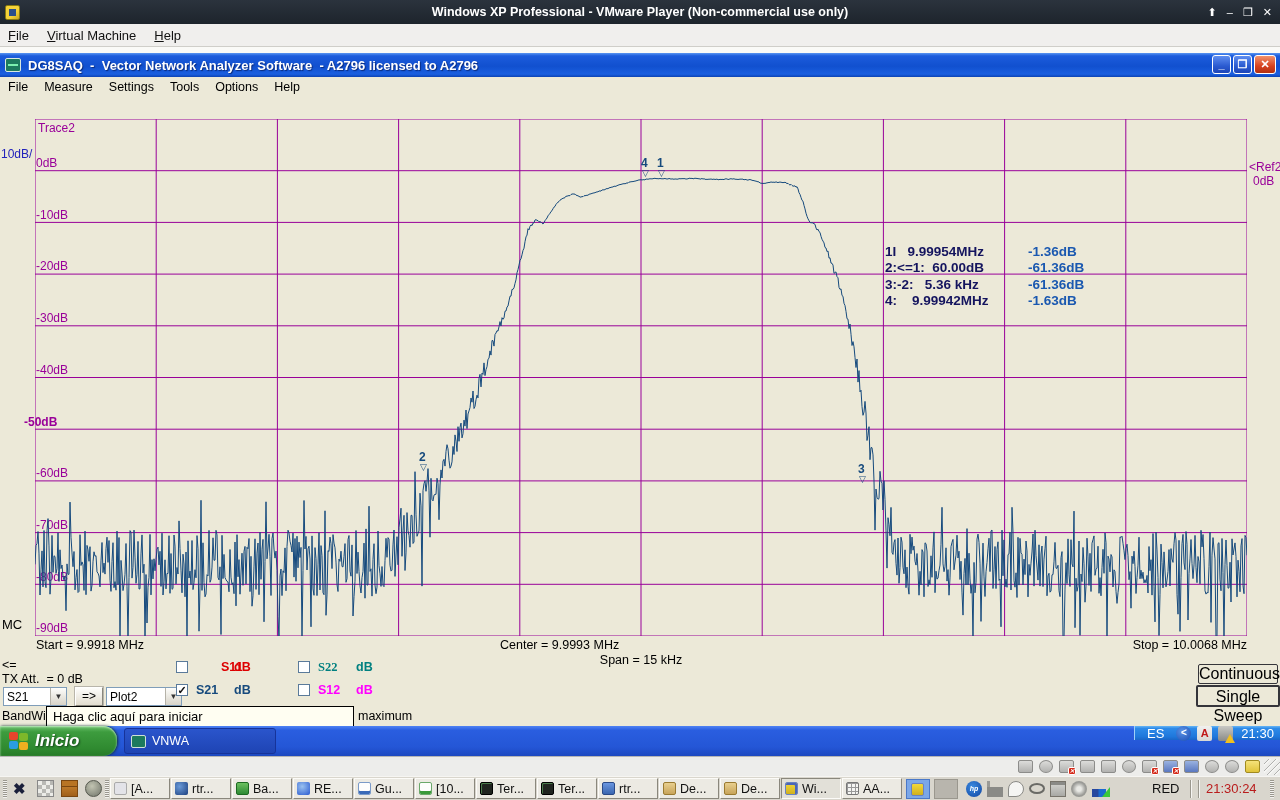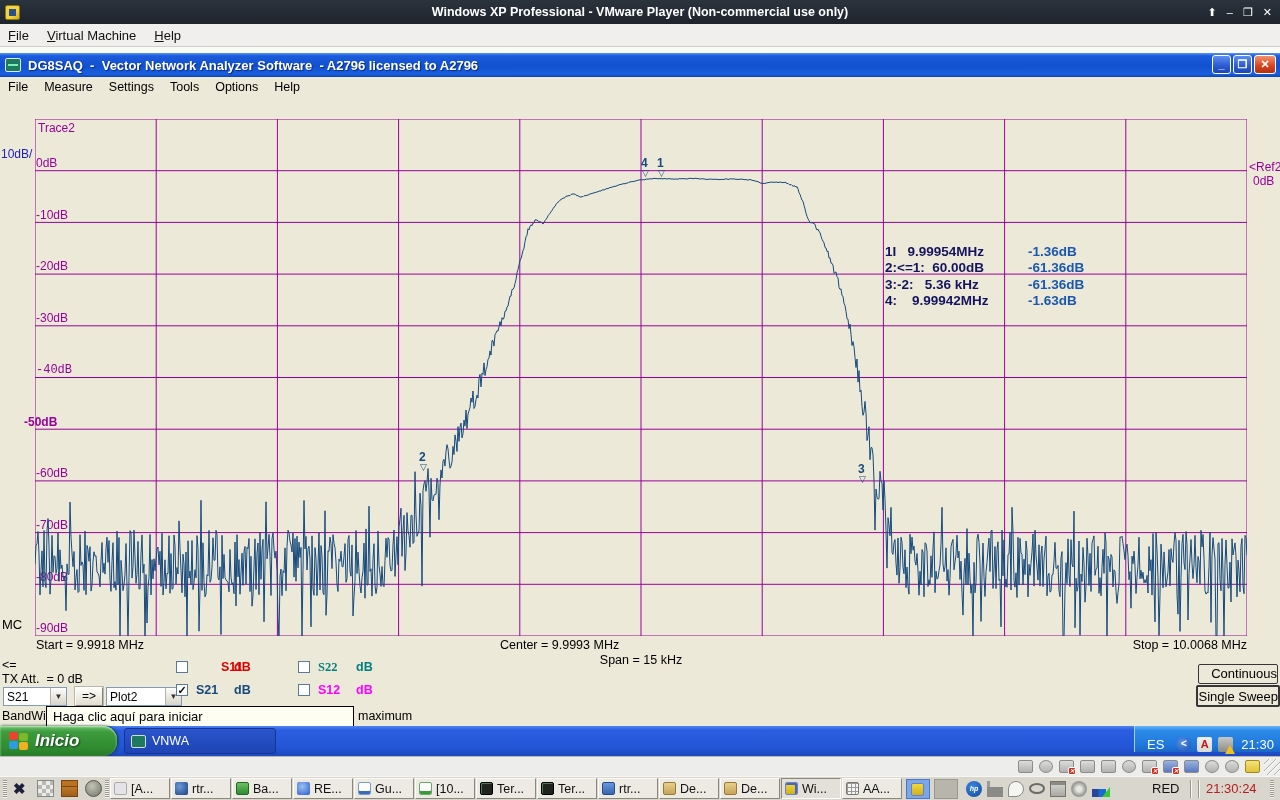--- a/index.html
+++ b/index.html
@@ -36,34 +36,34 @@
   .mkr-num{position:absolute;color:#164a7d;font-size:12px;font-weight:bold}
   .mkr-tri{position:absolute;color:#164a7d;font-size:9px}
   .ro-row{position:absolute;font-weight:bold;font-size:13.5px;white-space:pre}
   .ro-l{color:#14145e}
   .ro-v{color:#1a58b0}
 
   
   .combo{position:absolute;height:19px;background:#fff;border:1px solid #7f9db9;display:flex;align-items:center;font-size:12px}
   .combo .cv{flex:1;padding-left:3px}
   .combo .arrow{width:16px;height:100%;background:linear-gradient(#fdfdfb,#d8d4c8);border-left:1px solid #b5b2a8;text-align:center;font-size:8px;line-height:17px;color:#333}
-  .pushbtn{position:absolute;background:#ece9d8;border:1px solid #35353a;text-align:right;font-size:13px;color:#000}
+  .pushbtn{position:absolute;background:#ece9d8;border:1px solid #35353a;text-align:center;font-size:16px;color:#000}
   .bevelbtn{position:absolute;background:linear-gradient(#fdfdfb,#e2ddcf);border:1px solid;border-color:#fff #8a887e #8a887e #fff;box-shadow:0 0 0 1px #b8b5aa;text-align:center;font-size:12px}
   .chk{position:absolute;width:12px;height:12px;background:#fff;border:1px solid #5a7a9a;font-size:11px;line-height:11px;text-align:center;color:#111;font-weight:bold}
   .chklab{position:absolute;font-size:12.5px;font-weight:bold;white-space:pre}
   #tooltip{left:46px;top:706px;width:308px;height:21px;background:#fffef2;border:1px solid #000;font-size:13px;color:#000;line-height:19px;padding-left:6px}
 
   
   #xp-taskbar{left:0;top:726px;width:1280px;height:30px;background:linear-gradient(#4f83f4 0%,#2a5ee0 14%,#2456d6 70%,#1c48c0 100%)}
   #xp-start{position:absolute;left:0;top:0;width:117px;height:30px;border-radius:0 14px 14px 0;background:linear-gradient(#6cc26c 0%,#3d9c3e 20%,#2f8a30 75%,#267a28 100%);box-shadow:inset 0 1px 2px #bfe8bf,1px 0 3px #133;display:flex;align-items:center;color:#fff;font-weight:bold;font-style:italic;font-size:17px;text-shadow:1px 1px 2px #14401a}
   #xp-flag{width:20px;height:18px;margin:0 6px 0 9px;position:relative}
   #xp-flag i{position:absolute;width:9px;height:8px;border-radius:2px}
   #xp-task{position:absolute;left:124px;top:2px;width:152px;height:26px;border-radius:3px;background:linear-gradient(#2a55cc,#1e44b4);border:1px solid #16339a;display:flex;align-items:center;color:#fff;font-size:12.5px}
   #xp-task .ticon{width:15px;height:13px;background:#1d7a5e;border:1px solid #cfe0d8;border-radius:2px;margin:0 6px 0 6px}
-  #xp-tray{position:absolute;right:0;top:0;width:146px;height:26px;background:linear-gradient(#66b5f5 0%,#2d8ae8 18%,#1f78dc 75%,#1a66c8 100%);border-left:1px solid #9fd0f8;display:flex;align-items:flex-end;color:#fff;font-size:13px}
+  #xp-tray{position:absolute;right:0;top:0;width:146px;height:14px;background:linear-gradient(#66b5f5 0%,#2d8ae8 18%,#1f78dc 75%,#1a66c8 100%);border-left:1px solid #9fd0f8;display:flex;align-items:flex-start;color:#fff;font-size:13px}
   .tray-ico{width:15px;height:15px;margin-left:6px;position:relative}
 
   
   #vm-statusbar{left:0;top:756px;width:1280px;height:20px;background:#ededeb;border-top:1px solid #b5b5b5}
   #vm-statusfield{position:absolute;left:1px;top:1px;width:640px;height:18px;background:#fbfbf9;border:1px solid;border-color:#8a8a8a #fff #fff #8a8a8a;font-size:12.5px;color:#111;line-height:16px;padding-left:5px}
   #vm-devicons{position:absolute;right:20px;top:3px;display:flex;gap:6px}
   .dev{width:15px;height:13px;background:linear-gradient(#dcdcda,#b2b2b0);border:1px solid #8c8c8a;border-radius:2px;position:relative}
   .dev.round{border-radius:50%;width:14px}
   .dev.blue{background:linear-gradient(#9ab2e0,#5a78c0)}
   .dev.note{background:linear-gradient(#f5e27a,#e0c43a);border-color:#a08a20}
@@ -133,21 +133,21 @@
       <div>Help</div>
     </div>
 
   <div class="plab" style="left:38px;top:121px">Trace2</div>
   <div class="blab" style="left:1px;top:147px">10dB/</div>
   <div id="ylabels">
       <div class="plab" style="left: 36px; top: 156px;">0dB</div>
       <div class="plab" style="left: 36px; top: 207.7px;">-10dB</div>
       <div class="plab" style="left: 36px; top: 259.4px;">-20dB</div>
       <div class="plab" style="left: 36px; top: 311.1px;">-30dB</div>
-      <div class="plab" style="left: 36px; top: 362.8px; font-family: Liberation Mono, monospace;">-40dB</div>
+      <div class="plab" style="left: 36px; top: 362.8px;">-40dB</div>
       <div class="plab" style="left: 24px; top: 414.5px; font-weight: bold;">-50dB</div>
       <div class="plab" style="left: 36px; top: 466.2px;">-60dB</div>
       <div class="plab" style="left: 36px; top: 517.9px;">-70dB</div>
       <div class="plab" style="left: 36px; top: 569.6px;">-80dB</div>
       <div class="plab" style="left: 36px; top: 621.3px;">-90dB</div>
     </div>
   <div class="plab" style="left:1249px;top:160px">&lt;Ref2</div>
   <div class="plab" style="left:1253px;top:174px">0dB</div>
   <div class="klab" style="left:2px;top:617px;font-size:13px">MC</div>
   <div class="klab" style="left:36px;top:638px">Start = 9.9918 MHz</div>

